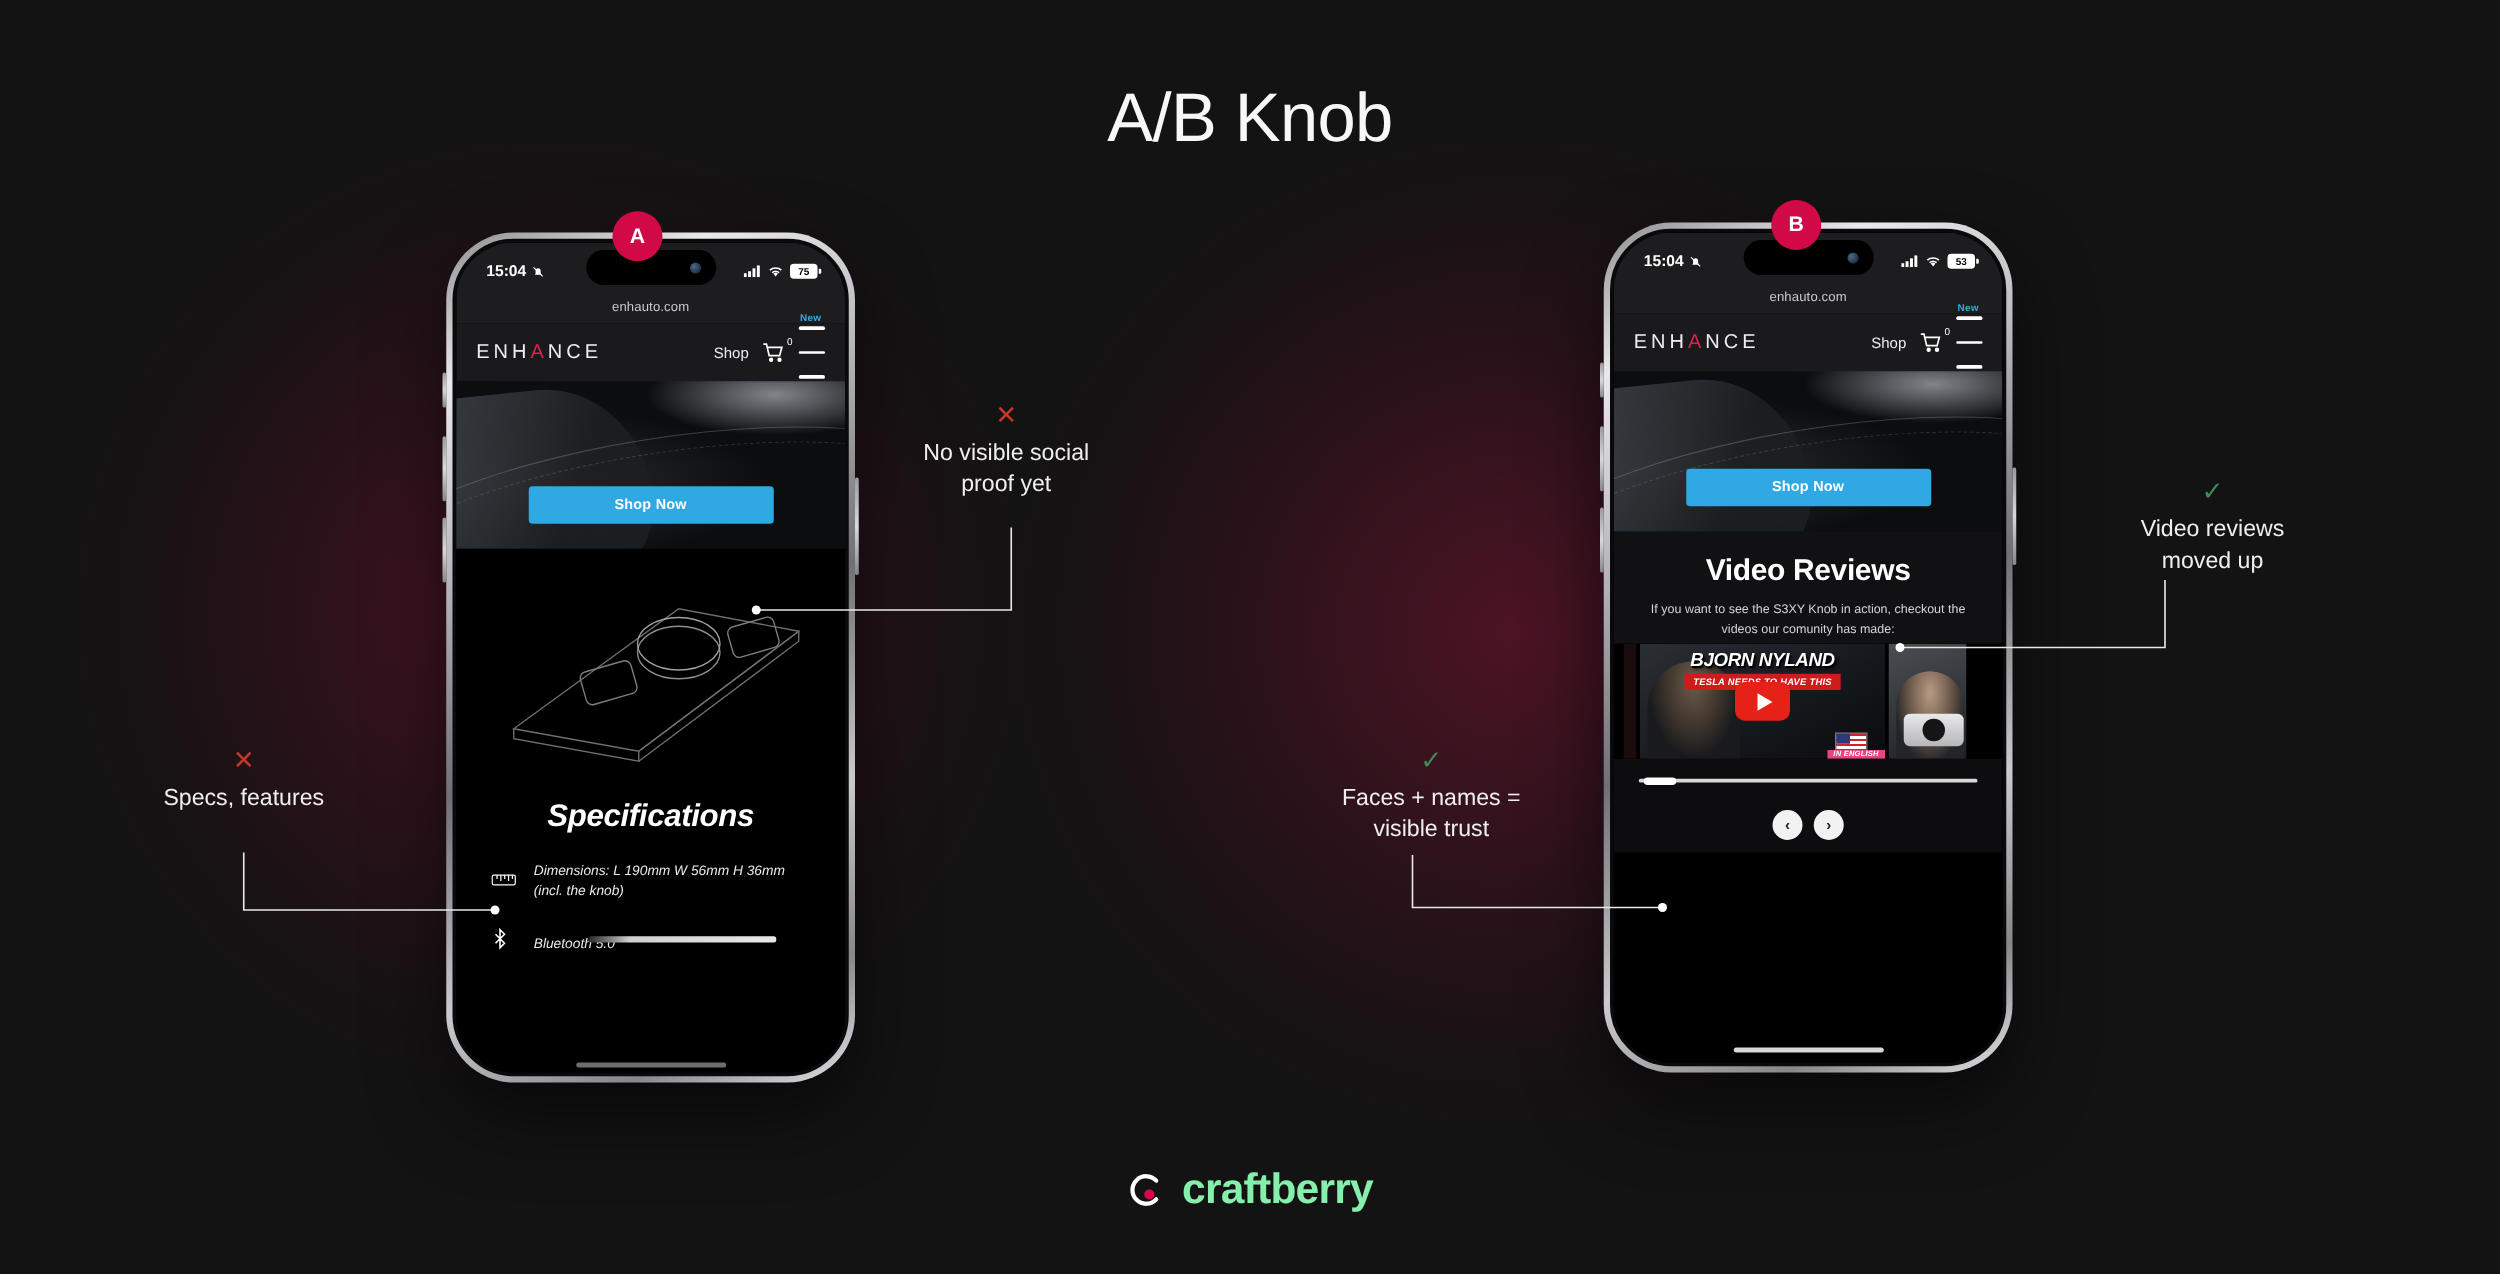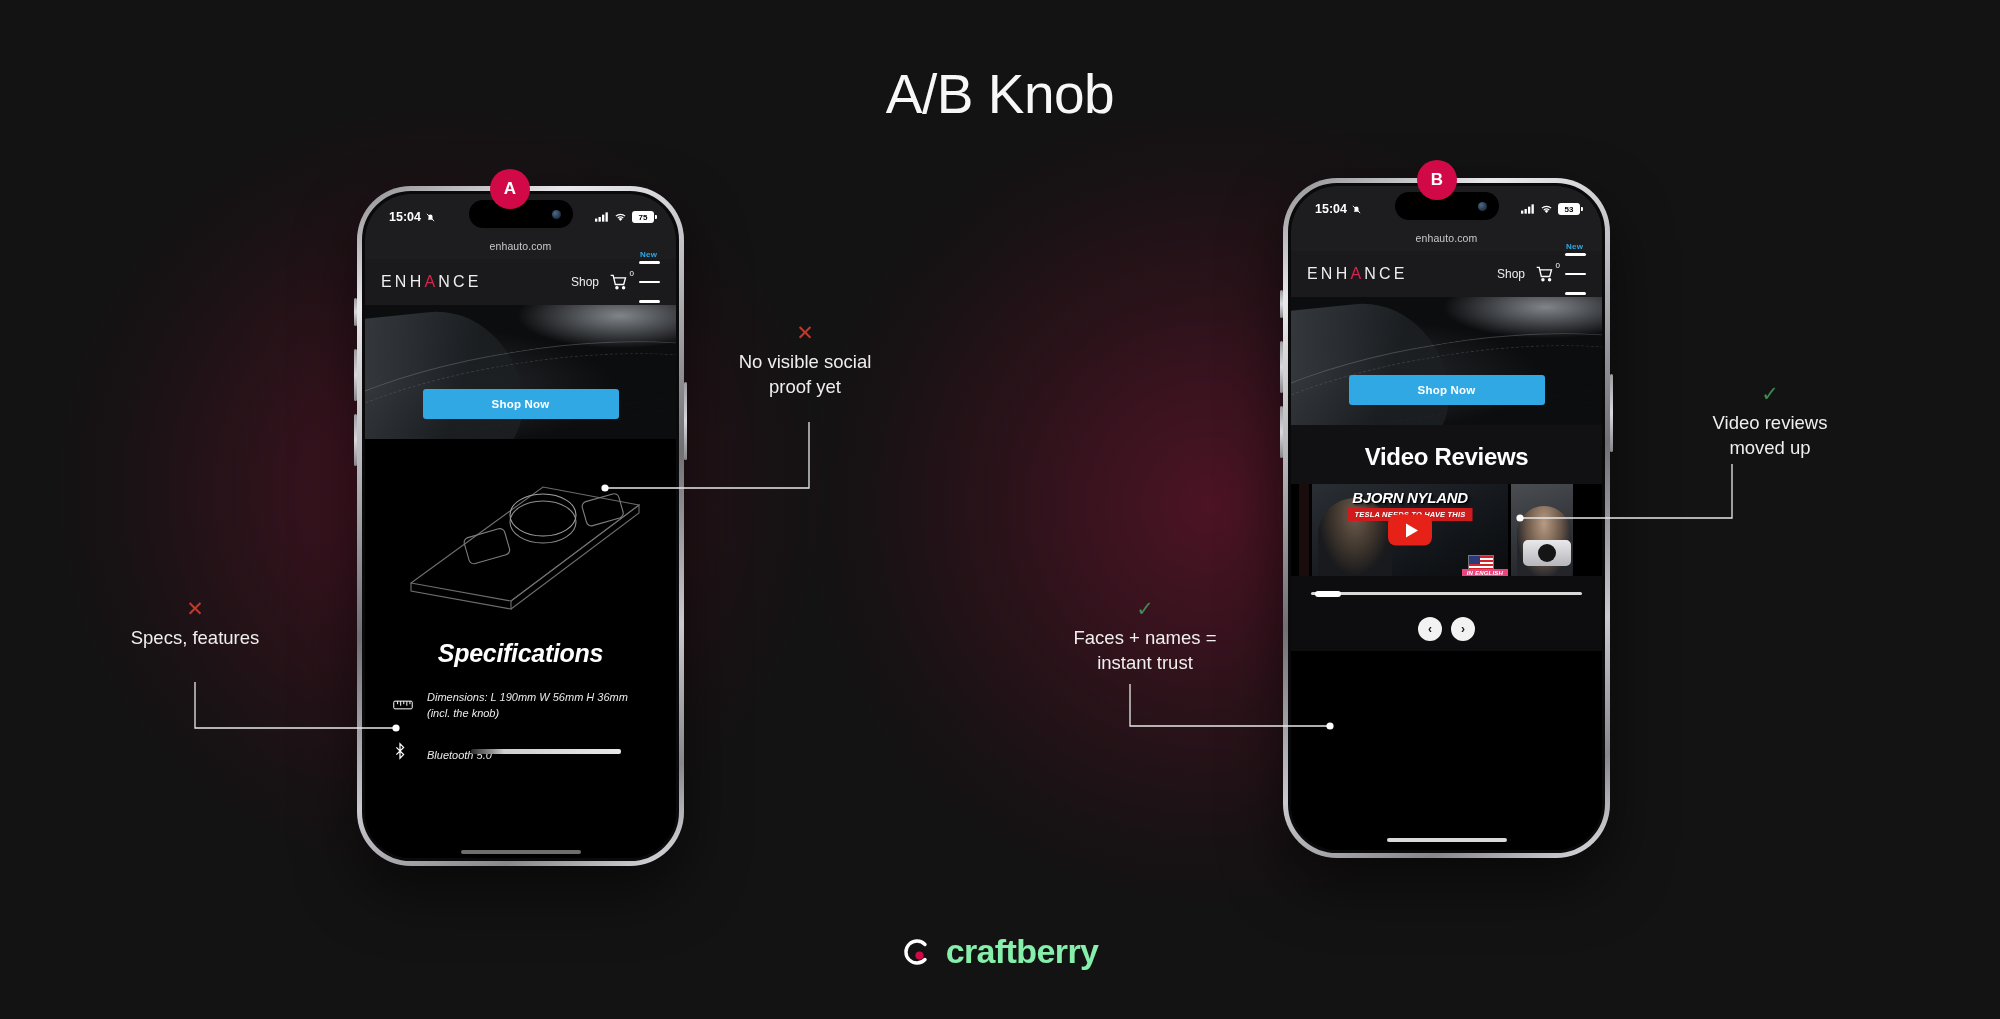--- a/index.html
+++ b/index.html
@@ -397,20 +397,21 @@
 
       <div class="hero" style="height:128px">
         <div class="fold"></div>
         <div class="stitch"></div>
         <div class="stitch stitch2"></div>
         <div class="shopnow">Shop Now</div>
       </div>
 
       <div class="vr">
         <h2>Video Reviews</h2>
+        <p>If you want to see the S3XY Knob in action, checkout the videos our comunity has made:</p>
       </div>
 
       <div class="carousel">
         <div class="slide partial-left"></div>
         <div class="slide main">
           <div class="person"></div>
           <div class="bjorn">BJORN NYLAND</div>
           <div class="tesla-band">TESLA NEEDS TO HAVE THIS</div>
           <div class="yt">
               <span class="tri"></span>
@@ -463,21 +464,21 @@
 moved up</span>
 </div>
 <svg class="leader" style="left:1510px; top:440px; width:260px; height:130px;">
   <path d="M222 24 V78 H10" stroke="#e8e8e8" stroke-width="1.3" fill="none"></path>
   <circle cx="10" cy="78" r="3.6" fill="#fff"></circle>
 </svg>
 
 <div class="anno" style="left:1030px; top:598px; width:230px;">
   <span class="mark mark-v">✓</span>
   <span class="txt">Faces + names =
-instant trust</span>
+visible trust</span>
 </div>
 <svg class="leader" style="left:1125px; top:660px; width:215px; height:110px;">
   <path d="M5 24 V66 H205" stroke="#e8e8e8" stroke-width="1.3" fill="none"></path>
   <circle cx="205" cy="66" r="3.6" fill="#fff"></circle>
 </svg>
 
 <div class="brand">
   <span class="brand-mark">
     <svg width="30" height="30" viewBox="0 0 30 30">
       <path d="M23 7.5A11 11 0 1 0 23 22.5" stroke="#fff" stroke-width="3.4" fill="none" stroke-linecap="round"></path>

